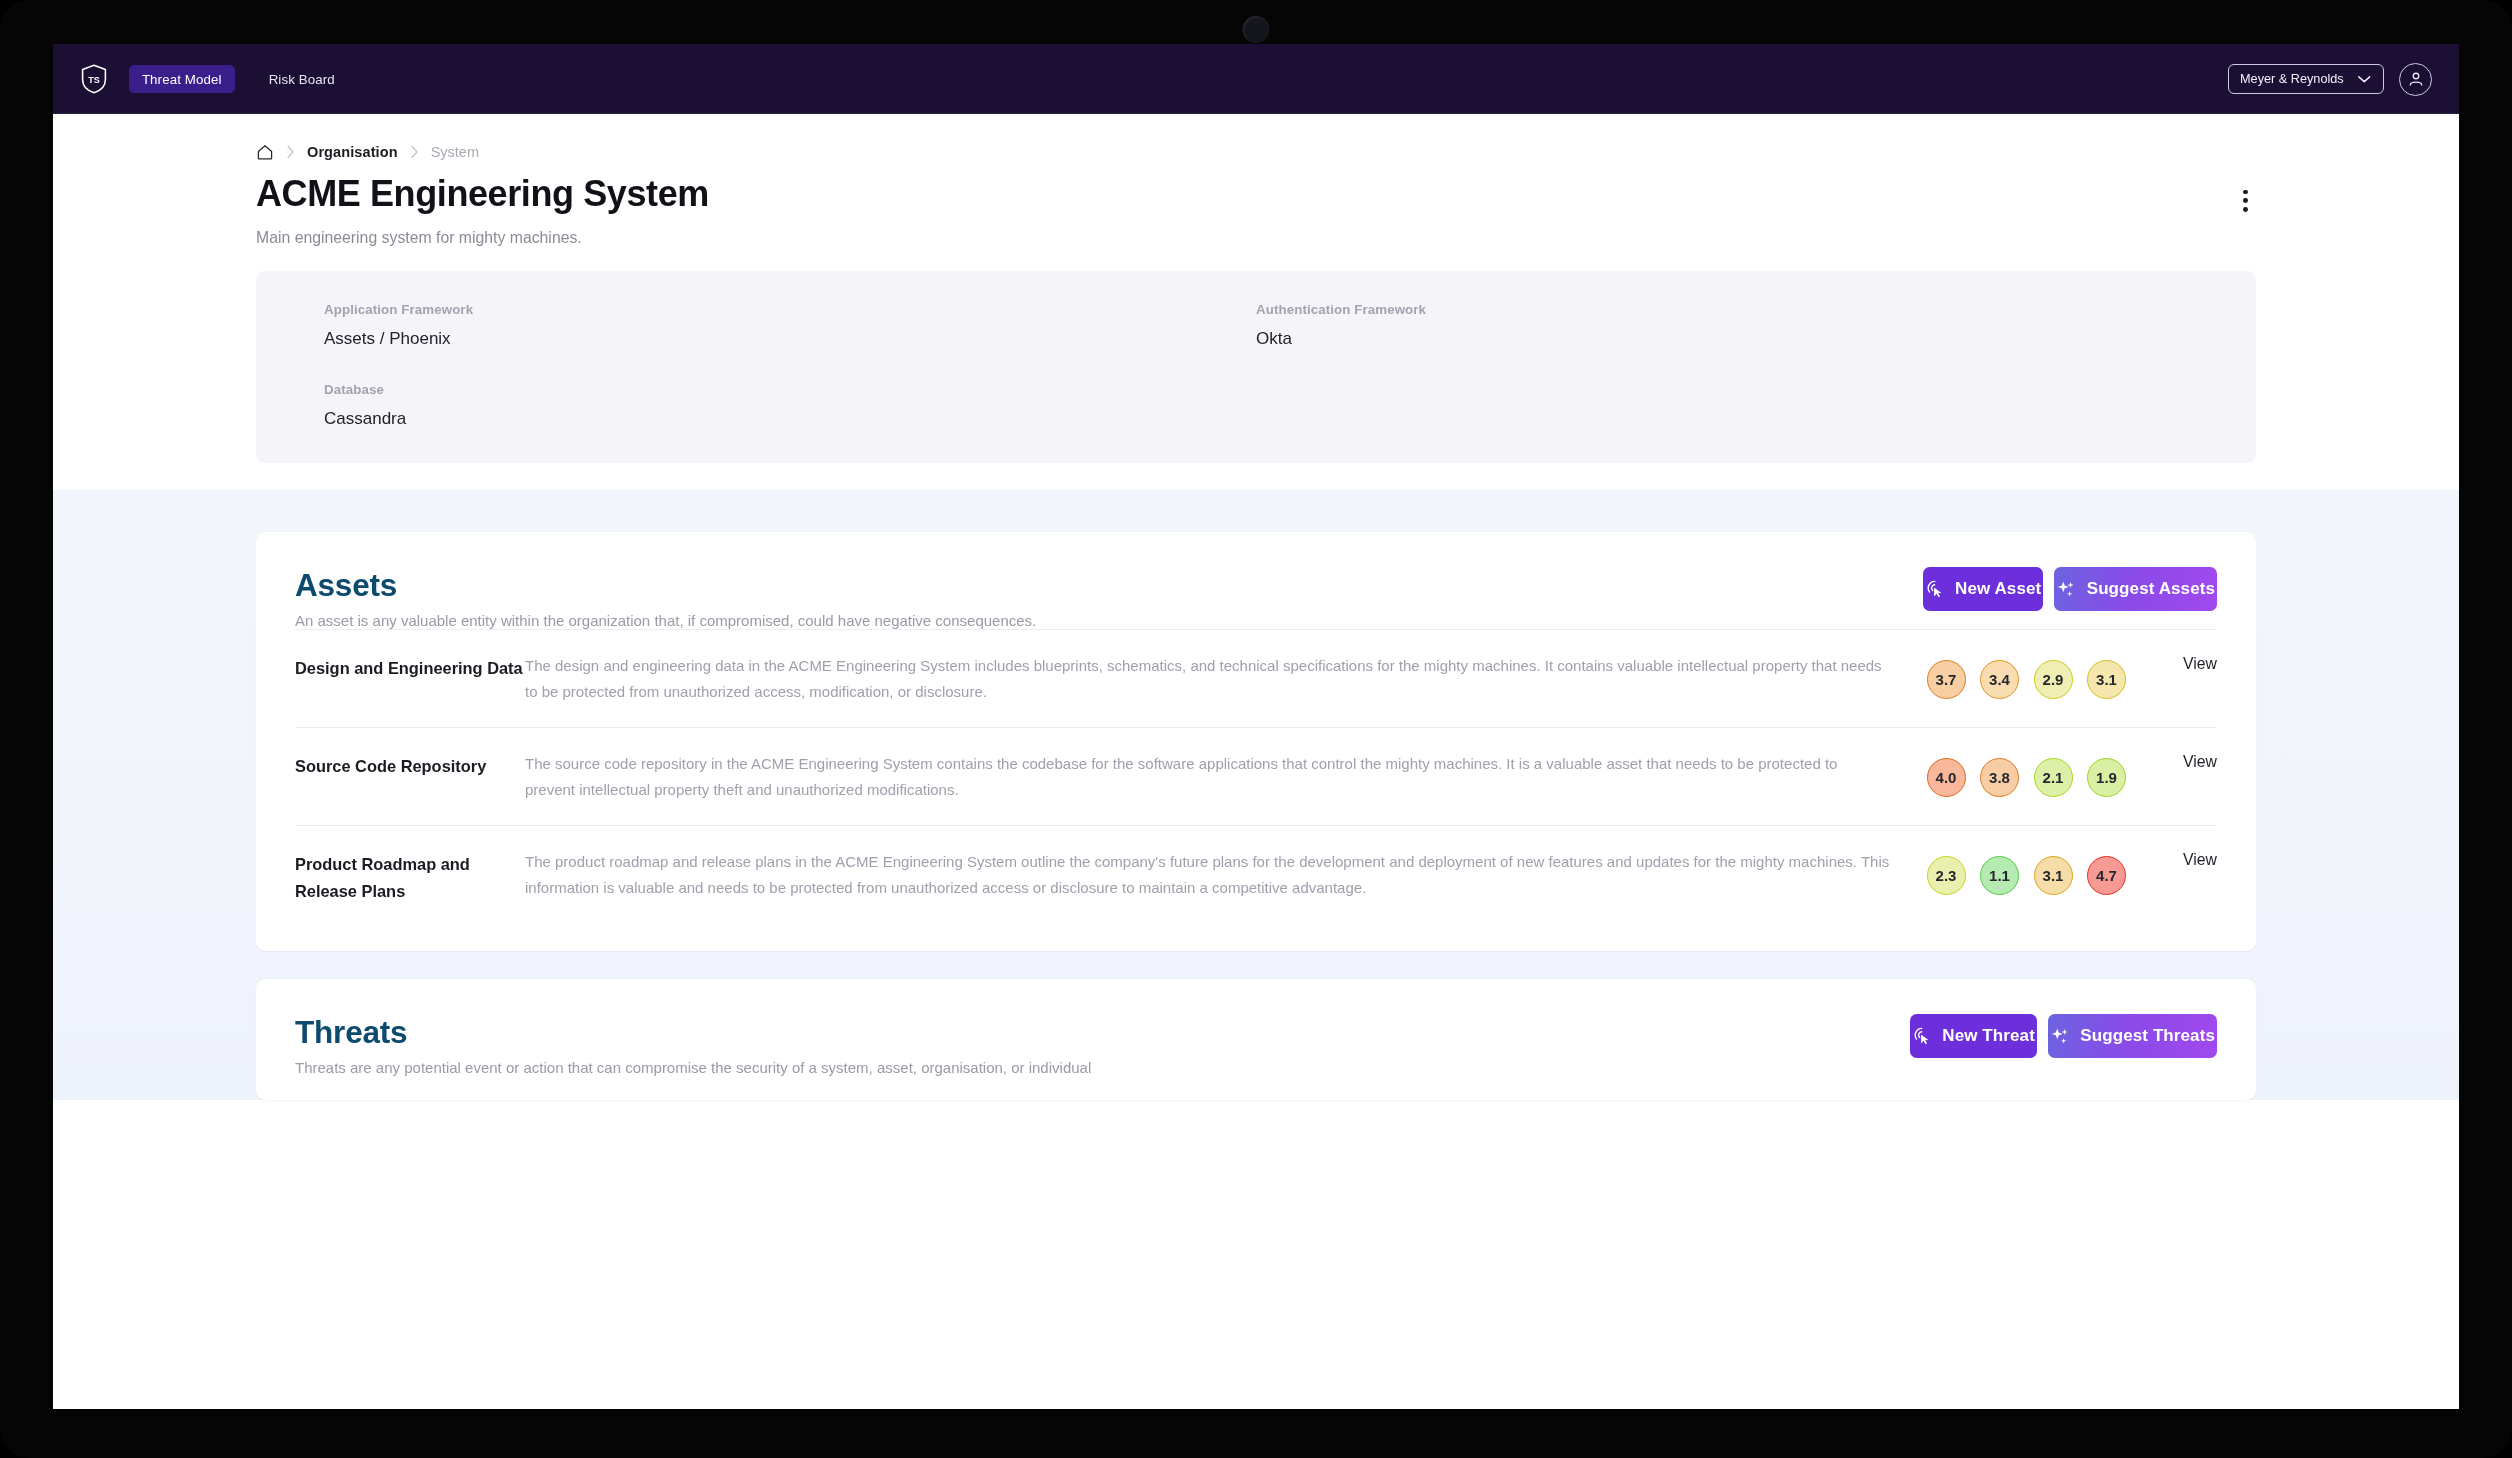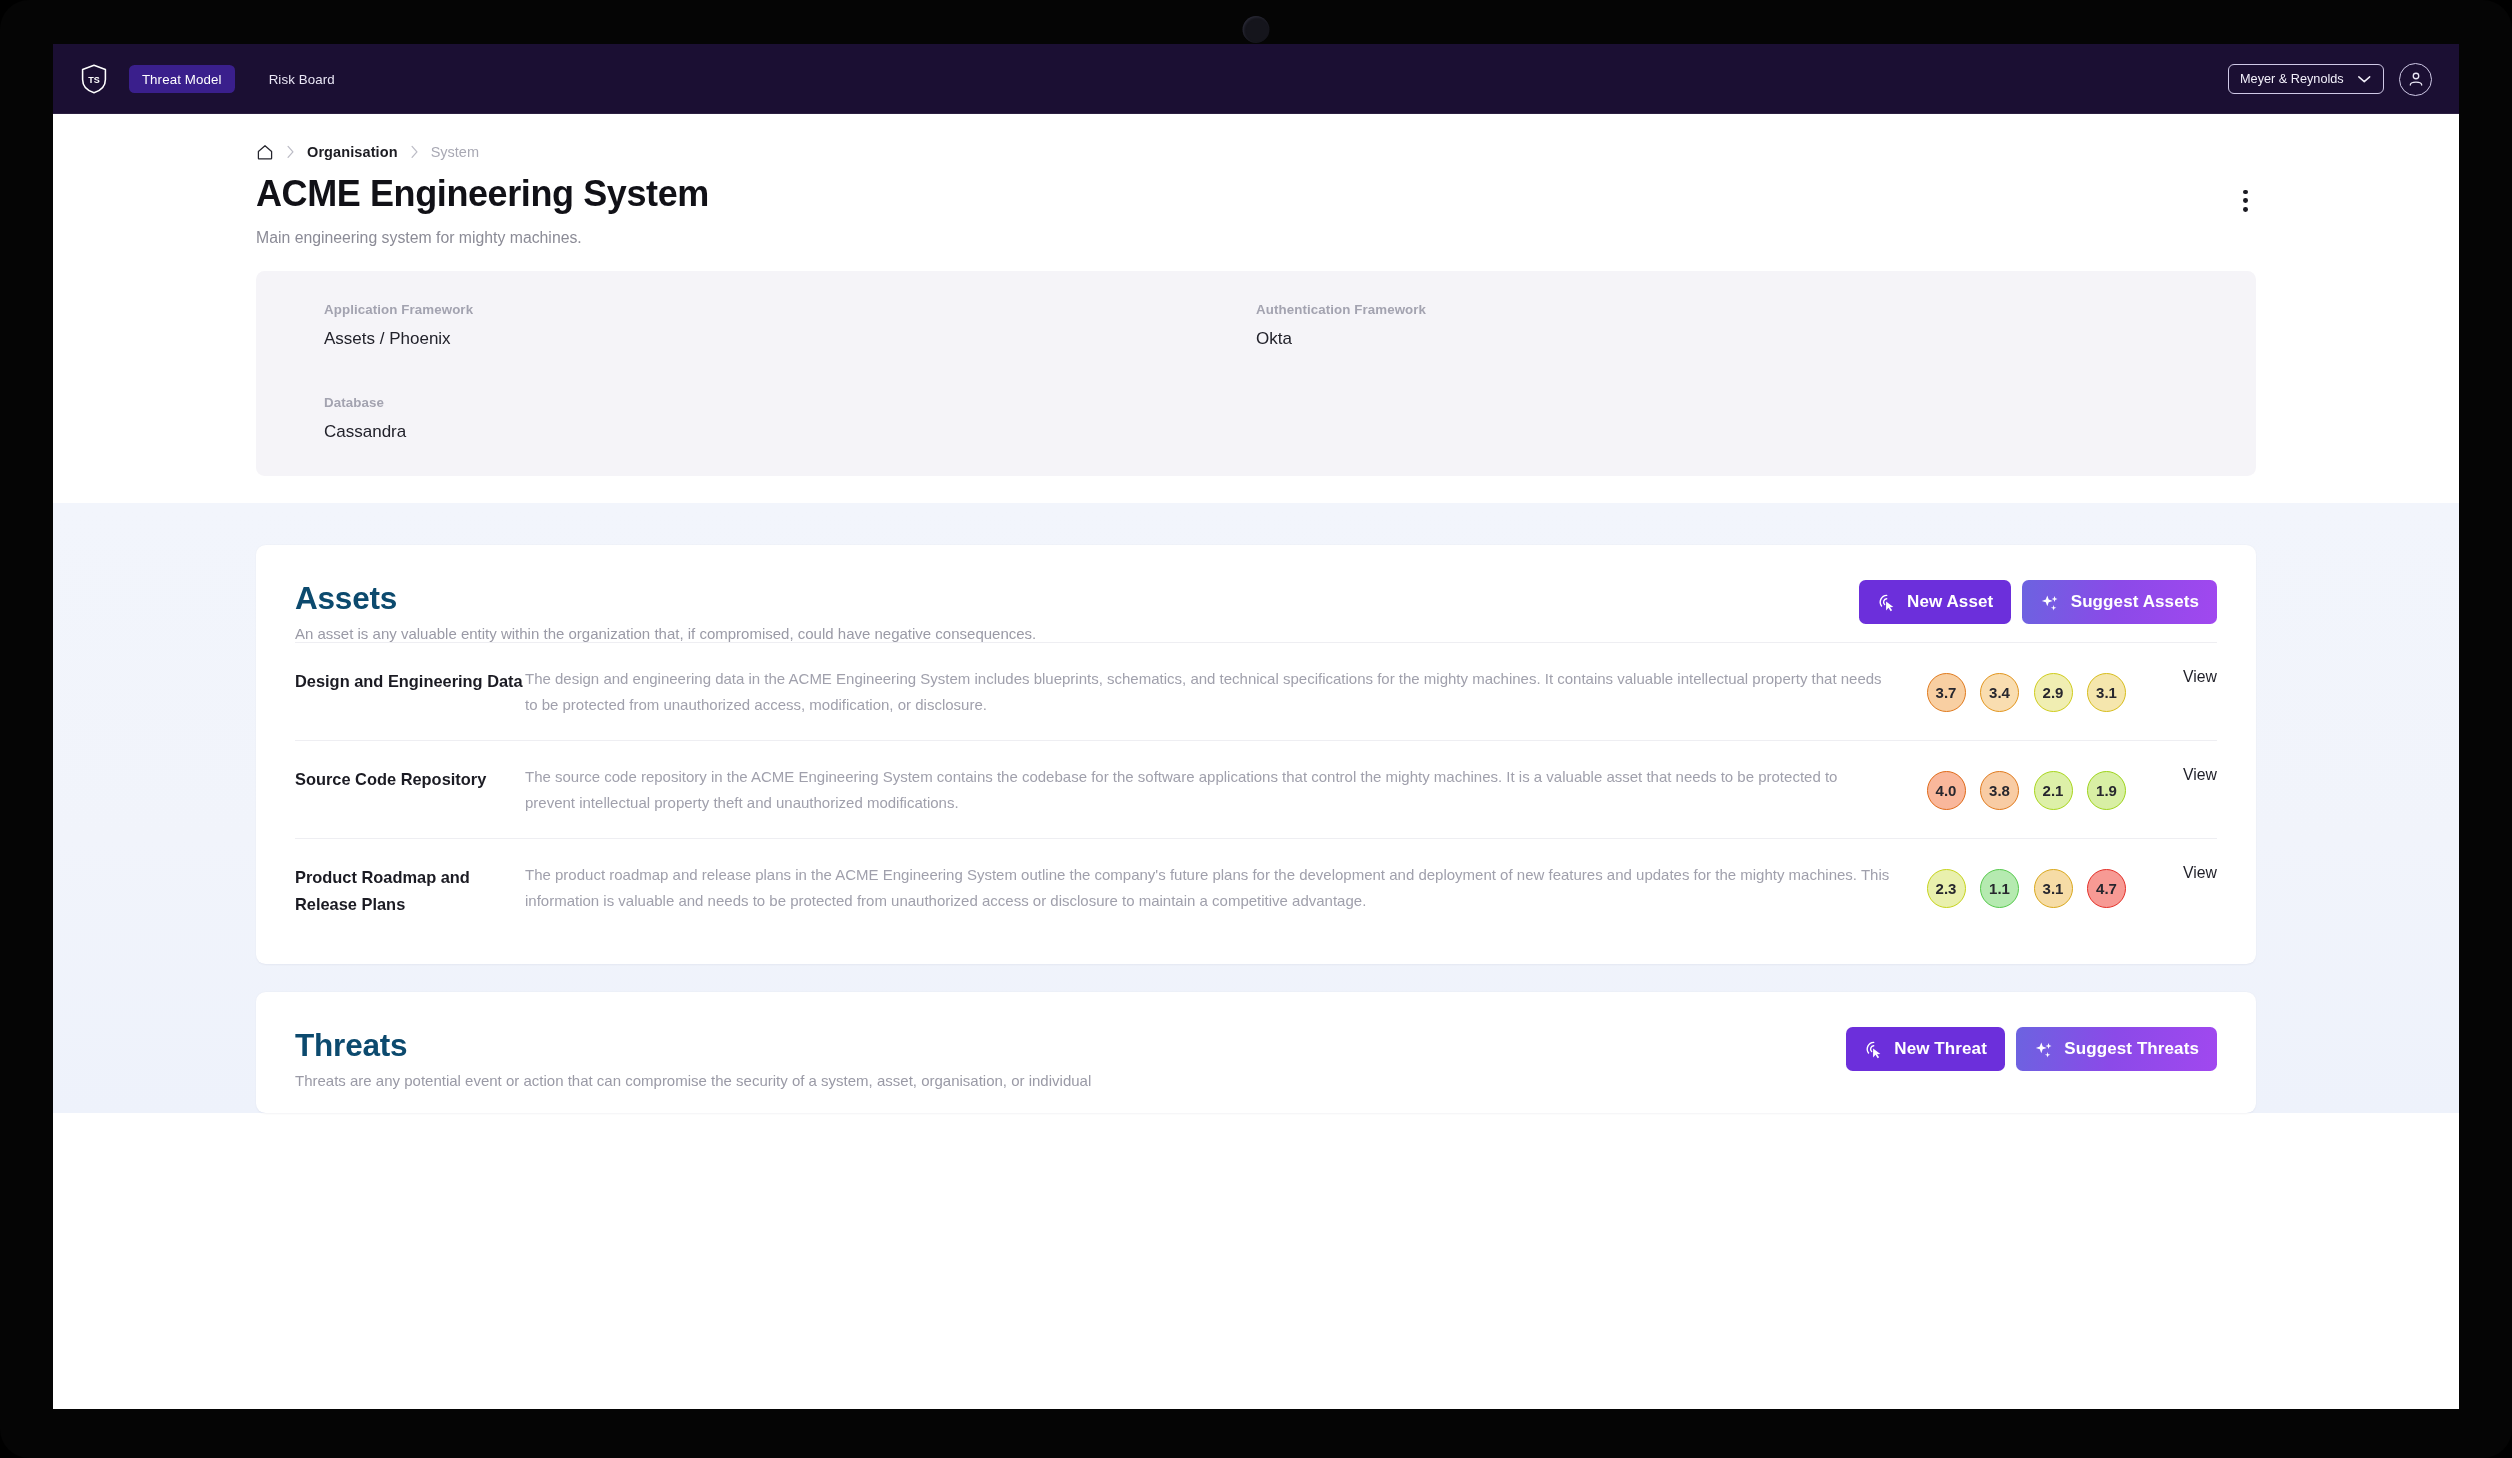--- a/index.html
+++ b/index.html
@@ -150,21 +150,21 @@
   }
 
   
   #meta-panel {
     margin-top: 24px;
     background: #f5f4f8;
     border-radius: 8.5px;
     padding: 31.5px 68px 34px 68px;
     display: grid;
     grid-template-columns: 1fr 1fr;
-    row-gap: 46px;
+    row-gap: 33px;
   }
   .meta-label {
     font-size: 13.3px;
     color: #a3a3b0;
     font-weight: 600;
     letter-spacing: 0.1px;
   }
   .meta-value {
     margin-top: 12px;
     font-size: 17px;
@@ -198,23 +198,23 @@
   }
   .section-desc {
     margin-top: 1px;
     font-size: 15px;
     color: #9a9aa6;
     font-weight: 400;
   }
 
   .action-group { display: flex; gap: 11px; align-items: center; }
   .btn {
-    display: inline-flex; align-items: flex-end; gap: 11px;
+    display: inline-flex; align-items: flex-start; gap: 11px;
     border-radius: 6.7px;
-    padding: 12px 18px;
+    padding: 12px 2px;
     font-size: 17px;
     font-weight: 700;
     color: #ffffff;
     white-space: nowrap;
     letter-spacing: 0.1px;
   }
   .btn-primary { background: #6c2fdb; }
   .btn-ai {
     background: linear-gradient(100deg, #6c63e0 0%, #8b4ae8 48%, #a148ef 100%);
   }

